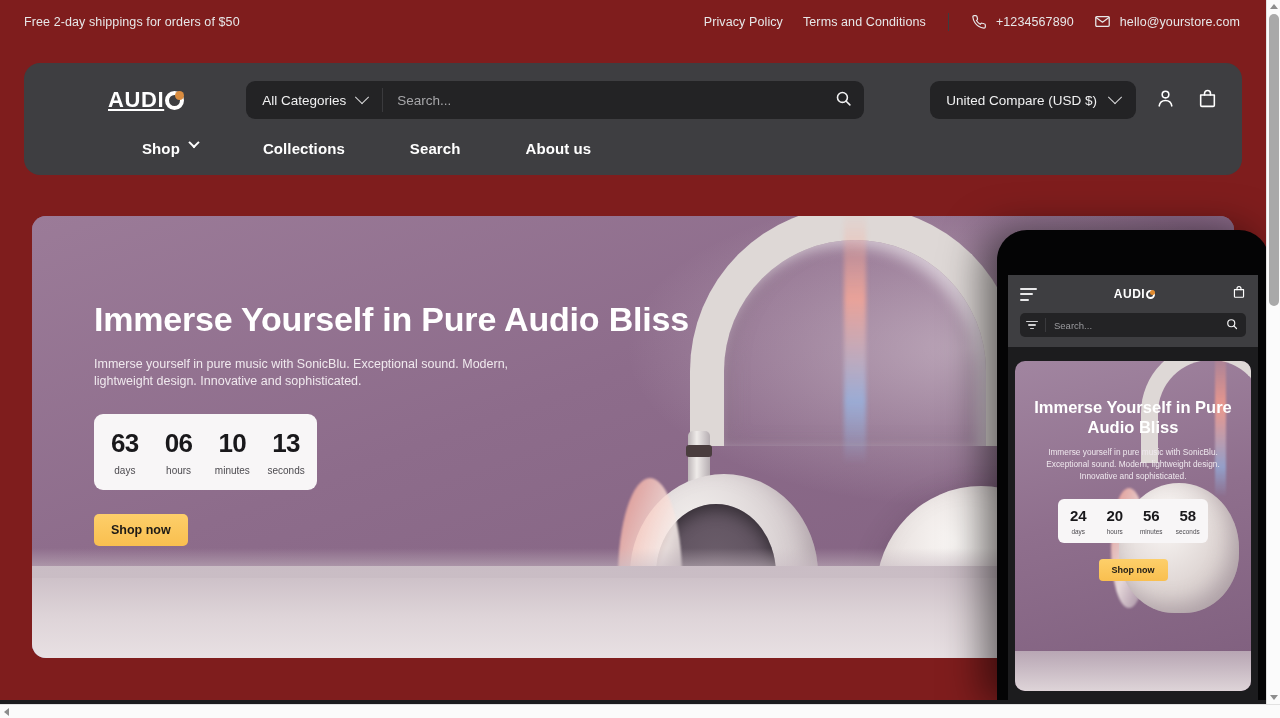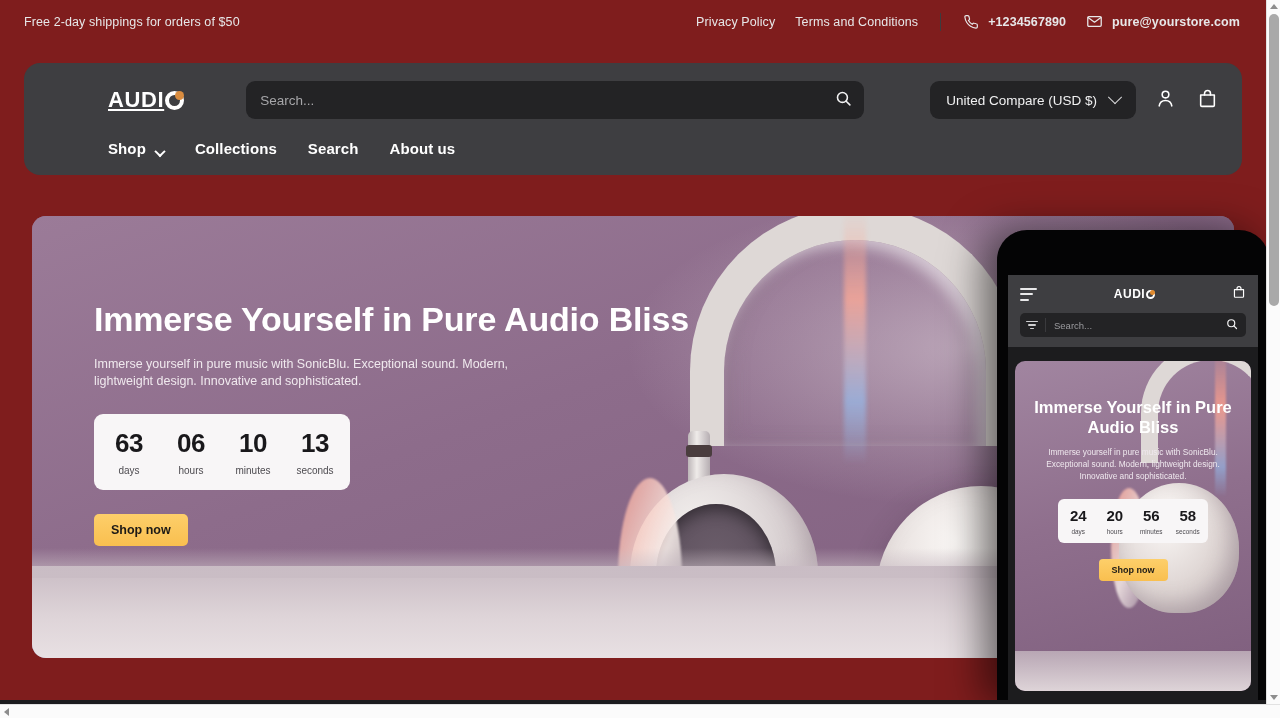--- a/index.html
+++ b/index.html
@@ -41,21 +41,21 @@
     display: flex;
     align-items: center;
     gap: 20px;
   }
   .announce-link { color: #e7e7e8; text-decoration: none; font-size: 12.5px; }
   .announce-sep {
     width: 1px; height: 18px; background: #3c3c3f; margin: 0 2px;
   }
   .contact {
     display: flex; align-items: center; gap: 9px;
-    font-size: 12.5px; color: #e7e7e8; font-weight: bold;
+    font-size: 12.5px; color: #e7e7e8;
   }
   .contact svg { display: block; }
 
   
   .header-card {
     margin: 20px 24px 0 24px;
     background: #3e3e41;
     border-radius: 16px;
     padding: 18px 22px 16px 22px;
   }
@@ -158,26 +158,27 @@
     display: flex; align-items: center; justify-content: center;
     background: transparent; border: 0; cursor: pointer;
   }
 
   .header-nav {
     display: flex; align-items: center;
     gap: 31px;
     padding: 21px 0 2px 62px;
   }
   .nav-item {
-    display: flex; align-items: flex-end; gap: 10px;
+    display: flex; align-items: flex-start; gap: 10px;
     color: #ffffff;
     font-size: 15px;
     font-weight: 700;
     text-decoration: none;
     letter-spacing: .1px;
+    margin-left: 34px;
   }
   .nav-chev {
     width: 8px; height: 8px;
     border-right: 2px solid #ffffff;
     border-bottom: 2px solid #ffffff;
     transform: rotate(45deg) translate(-1px,-1px);
   }
 
   
   .hero {
@@ -296,21 +297,21 @@
   }
   .hero-sub {
     margin-top: 18px;
     color: #f0e9ee;
     font-size: 12.5px;
     line-height: 1.32;
     max-width: 430px;
   }
   .countdown {
     margin-top: 25px;
-    width: 256px;
+    width: 223px;
     background: #f8f6f7;
     border-radius: 9px;
     padding: 16px 4px 14px;
     display: flex;
   }
   .cd-cell {
     flex: 1;
     text-align: center;
   }
   .cd-num {
@@ -545,36 +546,40 @@
           </span>
           <span>+1234567890</span>
         </div>
         <div class="contact">
           <span>
             <svg width="17" height="17" viewBox="0 0 24 24" fill="none" stroke="#e7e7e8" stroke-width="1.8" stroke-linecap="round" stroke-linejoin="round">
               <rect x="2.5" y="5" width="19" height="14" rx="1.6"></rect>
               <path d="M2.9 6.2 12 13l9.1-6.8"></path>
             </svg>
           </span>
-          <span>pure@yourstore.com</span>
+          <span>hello@yourstore.com</span>
         </div>
       </div>
     </div>
 
     <div class="header-card">
       <div class="header-top">
 
         <a class="logo" href="#">
           <span>AUDI</span>
           <span class="logo-o">
             <span class="logo-dot"></span>
           </span>
         </a>
 
         <div class="search-wrap">
+          <div class="cat-select">
+            <span>All Categories</span>
+            <span class="chev"></span>
+          </div>
           <div class="search-field">
             <input type="text" placeholder="Search..." style="">
           </div>
           <button class="search-btn">
             <span>
               <svg width="17" height="17" viewBox="0 0 24 24" fill="none" stroke="#f2f2f3" stroke-width="2.2" stroke-linecap="round">
                 <circle cx="10.5" cy="10.5" r="7"></circle>
                 <path d="M15.8 15.8 21 21"></path>
               </svg>
             </span>

